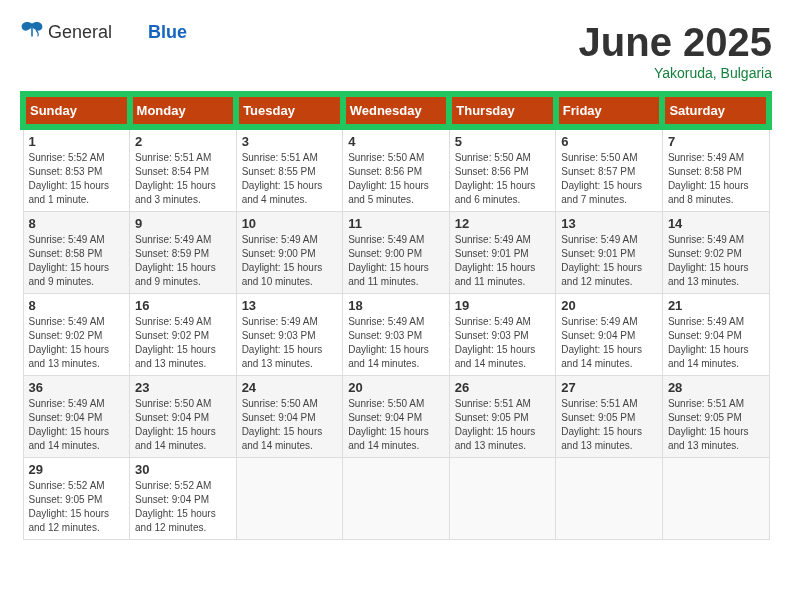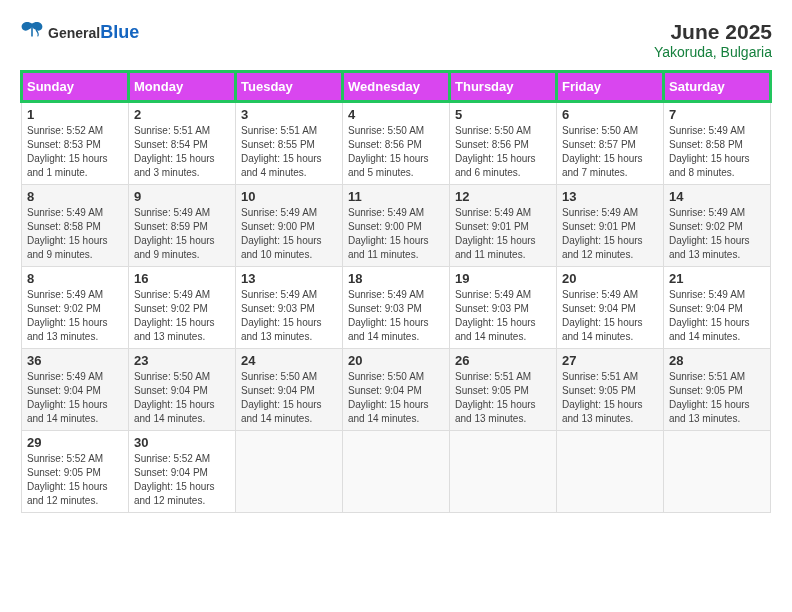--- a/index.html
+++ b/index.html
@@ -15,58 +15,59 @@
       justify-content: space-between;
       align-items: flex-start;
       margin-bottom: 10px;
     }
     .logo {
       display: flex;
       align-items: center;
       gap: 4px;
     }
     .logo-text-general {
-      font-size: 14px;
-      font-weight: bold;
+      font-size: 18px;
+      font-weight: normal;
       color: #333;
     }
     .logo-text-blue {
       font-size: 18px;
       font-weight: bold;
       color: #1565c0;
+      margin-left: 36px;
     }
     .logo-bird {
       width: 24px;
       height: 20px;
     }
     .title-area {
       text-align: right;
     }
     .month-title {
-      font-size: 21px;
+      font-size: 40px;
       font-weight: bold;
       color: #333;
     }
     .subtitle {
       font-size: 14px;
       color: #15803d;
     }
     .calendar {
       width: 100%;
       border-collapse: collapse;
       font-size: 11px;
     }
     .calendar thead th {
-      background-color: #d946ef;
+      background-color: #c2410c;
       color: white;
       padding: 6px 4px;
       text-align: left;
       font-size: 13px;
       font-weight: bold;
-      border: 3px solid #22c55e;
+      border: 6px solid #22c55e;
     }
     .calendar tbody td {
       vertical-align: top;
       padding: 4px 5px;
       border: 1px solid #ddd;
       background: #fff;
       width: calc(100% / 7);
       min-height: 80px;
     }
     .calendar tbody tr:nth-child(even) td {

